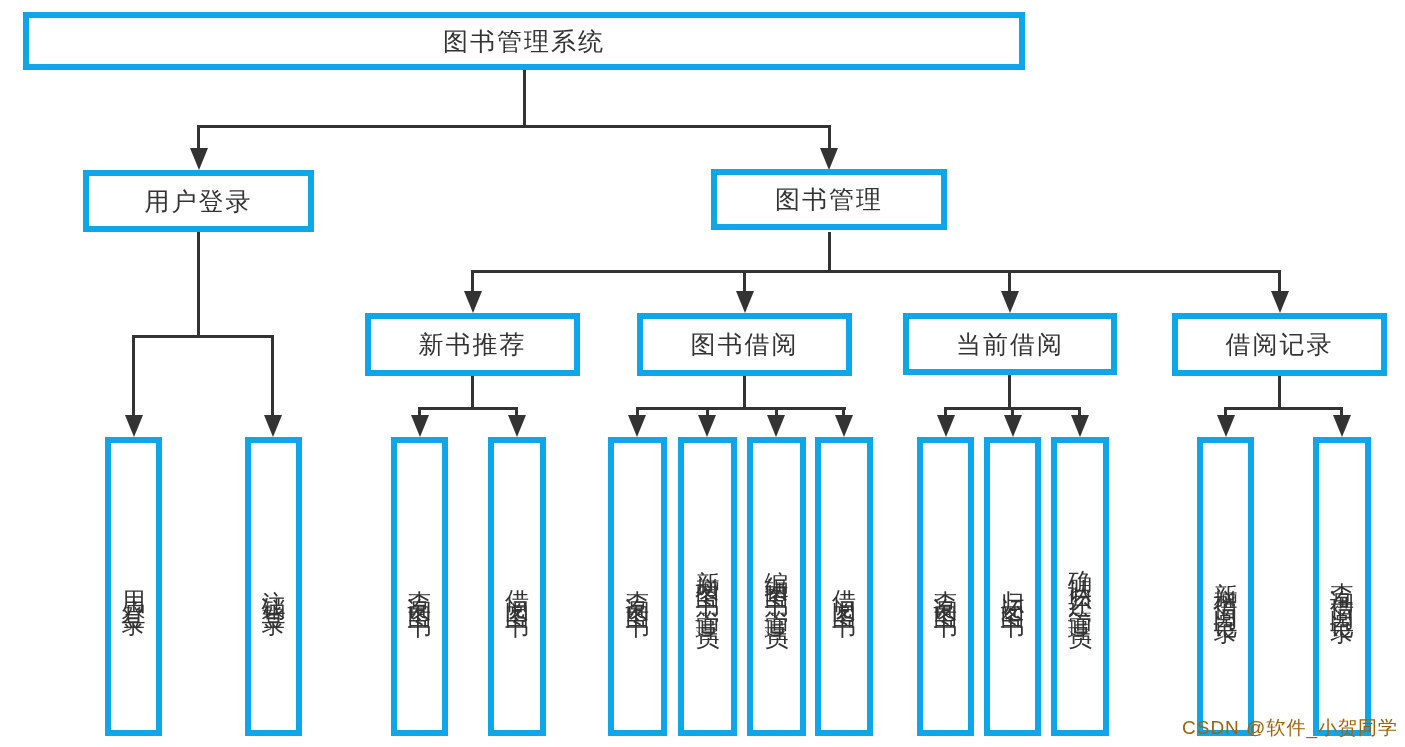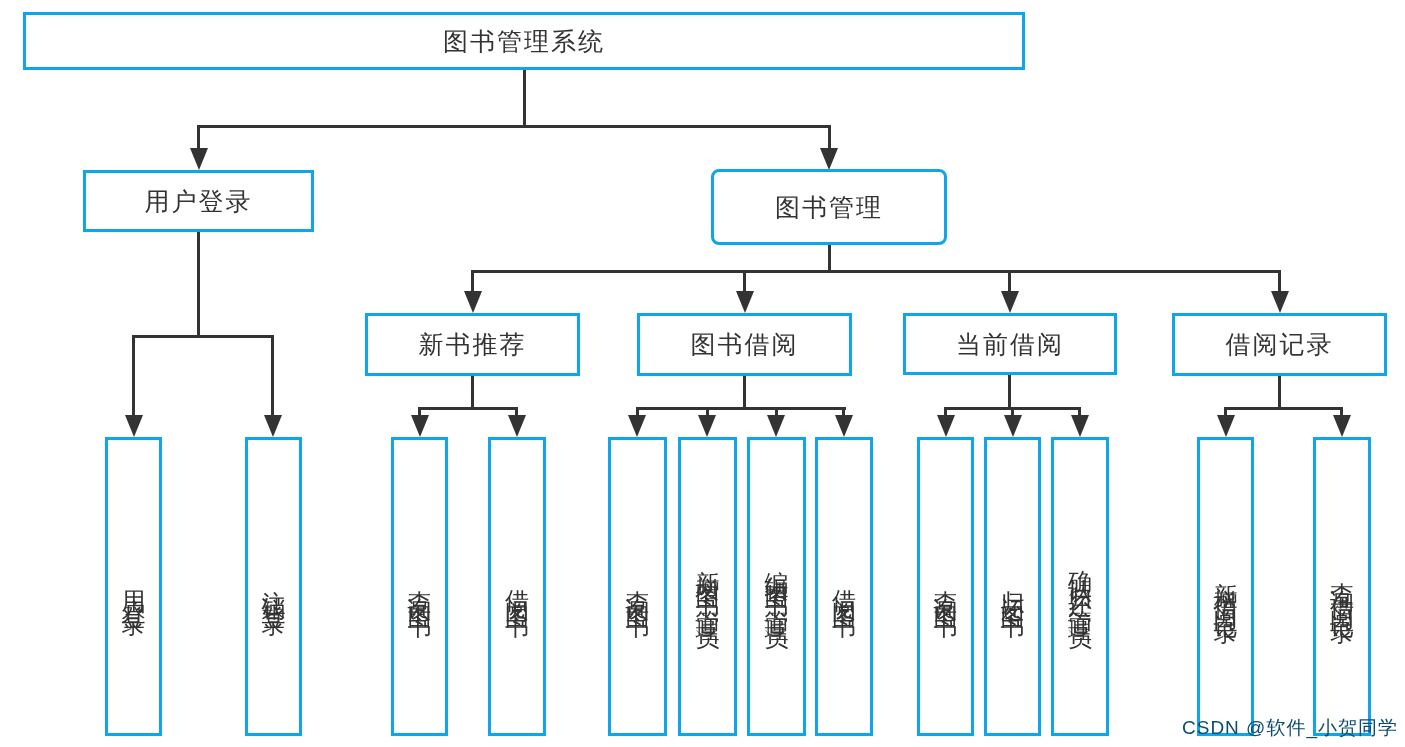--- a/index.html
+++ b/index.html
@@ -1,50 +1,50 @@
 <!DOCTYPE html>
 <html><head>
 <meta charset="utf-8">
 <style>
   html,body{margin:0;padding:0;background:#ffffff;}
   .stage{
     position:relative;width:1405px;height:747px;background:#ffffff;
     font-family:"Liberation Sans",sans-serif;overflow:hidden;
   }
   .box{
-    position:absolute;box-sizing:border-box;border:3px solid #0ea5e9;background:#ffffff;
+    position:absolute;box-sizing:border-box;border:6px solid #0ea5e9;background:#ffffff;
     display:flex;align-items:center;justify-content:center;
     color:#333333;font-size:25px;letter-spacing:2px;white-space:nowrap;z-index:2;
   }
   .vbox{
     writing-mode:vertical-rl;text-orientation:mixed;
     font-size:24px;letter-spacing:8px;line-height:1;white-space:normal;
   }
   .hline,.vline{position:absolute;background:#333333;z-index:1;}
   .hline{height:3px;}
   .vline{width:3px;}
   .tri{
     position:absolute;width:0;height:0;z-index:1;
     border-left:9px solid transparent;border-right:9px solid transparent;
     border-top:22px solid #333333;
   }
   .watermark{
     position:absolute;left:1182px;top:715px;z-index:5;
-    color:#0c4a6e;font-size:19px;letter-spacing:1px;white-space:nowrap;
+    color:#a16207;font-size:19px;letter-spacing:1px;white-space:nowrap;
   }
 </style>
 </head>
 <body>
 
 <div class="stage">
 
   <div class="box" style="left:23px;top:12px;width:1002px;height:58px;">图书管理系统</div>
 
   <div class="box" style="left:83px;top:170px;width:231px;height:62px;">用户登录</div>
-  <div class="box" style="left:711px;top:169px;width:236px;height:76px;border-radius:8px;">图书管理</div>
+  <div class="box" style="left:711px;top:169px;width:236px;height:61px;">图书管理</div>
 
   <div class="box" style="left:365px;top:313px;width:215px;height:63px;">新书推荐</div>
   <div class="box" style="left:903px;top:313px;width:214px;height:62px;">当前借阅</div>
   <div class="box" style="left:637px;top:313px;width:215px;height:63px;">图书借阅</div>
   <div class="box" style="left:1172px;top:313px;width:215px;height:63px;">借阅记录</div>
 
   <div class="box vbox" style="left:105px;top:437px;width:57px;height:299px;">用户登录</div>
   <div class="box vbox" style="left:245px;top:437px;width:57px;height:299px;">注销登录</div>
 
   <div class="box vbox" style="left:391px;top:437px;width:57px;height:299px;">查询图书</div>

